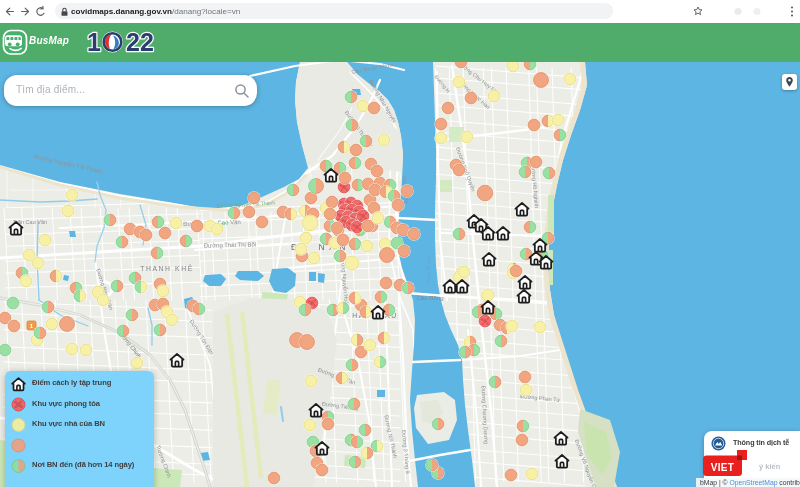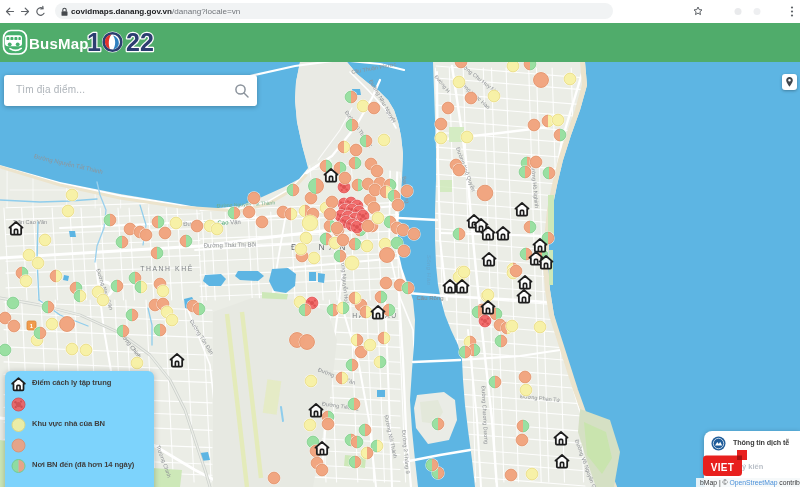--- a/index.html
+++ b/index.html
@@ -5,29 +5,29 @@
 html,body { width:800px; height:487px; overflow:hidden; font-family:"Liberation Sans", sans-serif; }
 #page { position:relative; width:800px; height:487px; background:#fff; }
 #browser { position:absolute; left:0; top:0; width:800px; height:34px; background:#fff; border-bottom:4px solid #eab308; }
 #urlpill { position:absolute; left:55px; top:3px; width:558px; height:16px; background:#f1f3f4; border-radius:8px; }
 #urltext { position:absolute; left:71px; top:3.5px; height:16px; line-height:16px; font-size:8.1px; color:#202124; }
 #urltext .path { color:#71757a; }
 #header { position:absolute; left:0; top:23px; width:800px; height:39px; background:#50ac6b; }
 #hdr-right { position:absolute; right:7px; top:3px; text-align:right; color:#fff; }
 #hdr-right .l1 { font-size:9.5px; line-height:12px; }
 #hdr-right .l2 { font-size:15px; font-weight:700; line-height:19px; letter-spacing:0.3px; }
-#busmap-name { position:absolute; left:29px; top:12px; color:#fff; font-size:15px; font-weight:700; letter-spacing:0.2px; }
-#searchbox { position:absolute; left:4px; top:75px; width:253px; height:31px; background:#fff; border-radius:3px; box-shadow:0 1px 5px rgba(0,0,0,0.28); }
+#busmap-name { position:absolute; left:29px; top:12px; color:#fff; font-size:10px; font-weight:700; letter-spacing:0.2px;font-style:italic; }
+#searchbox { position:absolute; left:4px; top:75px; width:253px; height:31px; background:#fff; border-radius:13px; box-shadow:0 1px 5px rgba(0,0,0,0.28); }
 #searchbox .ph { position:absolute; left:12px; top:9px; font-size:10px; color:#adb3b9; letter-spacing:0.2px; }
 #legend { position:absolute; left:5px; top:371px; width:149px; height:129px; background:#7dd3fc; border-radius:6px; box-shadow:0 1px 6px rgba(0,0,0,0.25); }
 .lrow { position:absolute; left:0; width:149px; height:14px; }
 .lrow .txt { position:absolute; left:27px; top:1px; font-size:7.6px; font-weight:700; color:#3f3f3f; letter-spacing:-0.1px; white-space:nowrap; }
 #infobtn { position:absolute; left:704px; top:431px; width:96px; height:60px; background:#fff; border-radius:8px 0 0 8px; box-shadow:0 1px 5px rgba(0,0,0,0.25); }
 #infobtn .t1 { position:absolute; left:29px; top:7px; font-size:7.2px; letter-spacing:-0.1px; font-weight:700; color:#3b3b3b; white-space:nowrap; }
-#infobtn .t2 { position:absolute; left:38px; top:31px; font-size:7.5px; font-weight:700; color:#b9bfc7; white-space:nowrap; }
+#infobtn .t2 { position:absolute; left:38px; top:31px; font-size:7.5px; font-weight:700; color:#b9bfc7; white-space:nowrap;padding-left:17px; }
 #attrib { position:absolute; left:696px; top:478px; width:104px; height:9px; background:rgba(245,248,250,0.9); font-size:6.8px; color:#37383a; line-height:9px; padding-left:4px; white-space:nowrap; }
 #attrib .osm { color:#4a90d9; }
 #pinbtn { position:absolute; left:782px; top:74px; width:15px; height:16px; background:#fff; border-radius:3px; box-shadow:0 1px 3px rgba(0,0,0,0.3); }
 </style></head>
 <body>
 <div id="page">
   <svg width="800" height="487" viewBox="0 0 800 487" style="position:absolute;left:0;top:0">
   <rect x="0" y="62" width="800" height="425" fill="#ebede6"></rect>
 <path d="M3.9,208.0 L9.4,300.0" fill="none" stroke="#ffffff" stroke-width="1.1" stroke-linecap="round" stroke-linejoin="round" opacity="0.90"></path>
 <path d="M21.6,208.0 L27.1,300.0" fill="none" stroke="#ffffff" stroke-width="1.1" stroke-linecap="round" stroke-linejoin="round" opacity="0.90"></path>
@@ -1458,20 +1458,23 @@
         <circle cx="13.5" cy="74.5" r="6.5" fill="#f1a07d" stroke="#e18e69" stroke-width="1"></circle>
         <path d="M13.5 88.5 a6.5 6.5 0 0 0 0 13 z" fill="#90dd99"></path>
         <path d="M13.5 88.5 a6.5 6.5 0 0 1 0 13 z" fill="#f1a07d"></path>
         <circle cx="13.5" cy="95" r="6.5" fill="none" stroke="#77c982" stroke-width="1"></circle>
       </g>
     </svg>
 
     <div class="lrow" style="top:6px">
         <div class="txt">Điểm cách ly tập trung</div>
       </div>
+    <div class="lrow" style="top:26.5px">
+        <div class="txt">Khu vực phong tỏa</div>
+      </div>
     <div class="lrow" style="top:47px">
         <div class="txt">Khu vực nhà của BN</div>
       </div>
     <div class="lrow" style="top:88px">
         <div class="txt">Nơi BN đến (đã hơn 14 ngày)</div>
       </div>
   </div>
 
   <div id="infobtn">
     <svg width="15" height="15" style="position:absolute;left:7px;top:5px">

